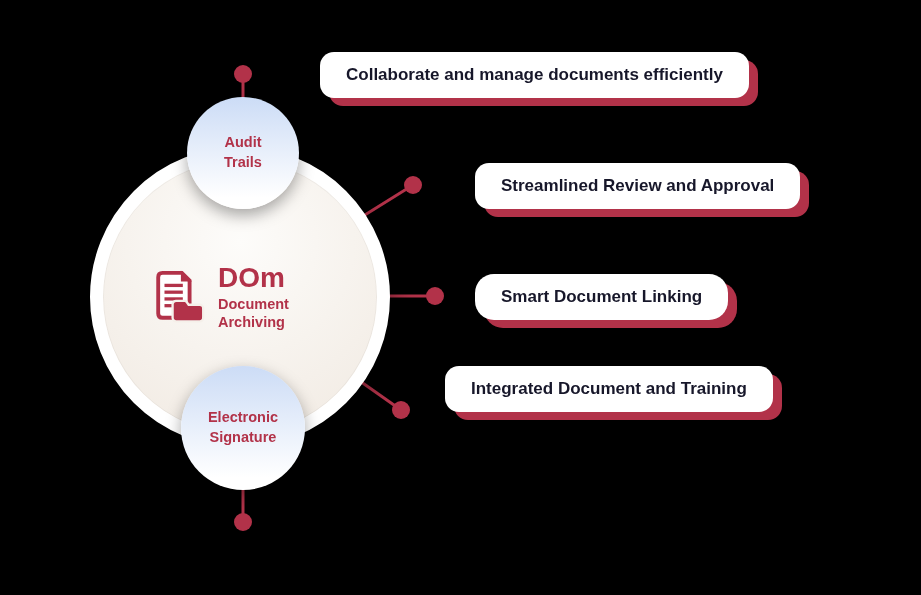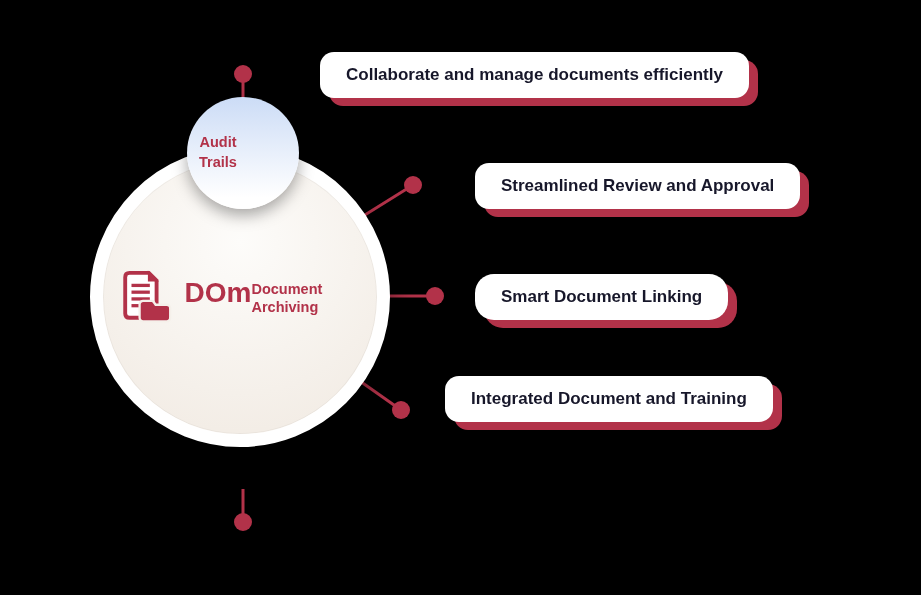--- a/index.html
+++ b/index.html
@@ -27,55 +27,55 @@
     position:absolute;left:90px;top:147px;width:300px;height:300px;
     border-radius:50%;
     background:radial-gradient(circle at 50% 30%, #fdfcfa 0%, var(--circle-inner) 80%);
     border:13px solid #ffffff;
     box-shadow:0 10px 28px rgba(0,0,0,0.45), inset 0 0 0 1px rgba(0,0,0,0.04);
     display:flex;align-items:center;justify-content:center;
     z-index:2;
   }
   .center-content{display:flex;align-items:center;gap:12px;}
   .doc-icon{display:block;color:var(--accent);line-height:0;}
-  .center-text{display:flex;}
+  .center-text{display:flex;flex-direction:column;}
   .center-title{
     font-size:28px;font-weight:700;color:var(--accent);line-height:1.05;
   }
   .center-subtitle{
     font-size:14.5px;font-weight:700;color:var(--accent);
     line-height:1.25;max-width:112px;margin-top:2px;
   }
 
   .satellite{
     position:absolute;border-radius:50%;
     background:linear-gradient(180deg, var(--satellite-top) 0%, #ffffff 90%);
     box-shadow:0 6px 16px rgba(0,0,0,0.35);
-    display:flex;align-items:center;justify-content:flex-start;
+    display:flex;align-items:center;justify-content:center;
     text-align:center;z-index:3;
     color:var(--accent);font-weight:700;font-size:14.5px;line-height:1.35;
   }
   .satellite-audit{left:187px;top:97px;width:112px;height:112px;}
   .satellite-audit .sat-label{display:inline-block;max-width:62px;}
   .satellite-esign{left:181px;top:366px;width:124px;height:124px;}
   .satellite-esign .sat-label{display:inline-block;max-width:92px;}
 
   .pill{
     position:absolute;height:46px;
     background:#ffffff;border-radius:14px;
     box-shadow:9px 8px 0 0 var(--accent);
     display:flex;align-items:center;justify-content:center;
     padding:8px 26px;white-space:nowrap;
     font-size:17px;font-weight:700;color:var(--pill-text);
     z-index:4;
   }
   .pill-1{left:320px;top:52px;}
   .pill-2{left:440px;top:163px;margin-left:35px;}
   .pill-3{left:475px;top:274px;border-radius:19px;}
-  .pill-4{left:445px;top:376px;}
+  .pill-4{left:445px;top:366px;}
   .pill-5{left:318px;top:496px;}
 </style>
 </head>
 <body>
 
 <div class="canvas">
 
   <svg class="connectors" width="921" height="595" viewBox="0 0 921 595" aria-hidden="true">
     <line x1="243" y1="74" x2="243" y2="106"></line>
     <line x1="360" y1="218" x2="413" y2="185"></line>
@@ -106,19 +106,22 @@
         <div class="center-title">DOm</div>
         <div class="center-subtitle">Document Archiving</div>
       </div>
     </div>
   </div>
 
   <div class="satellite satellite-audit">
     <span class="sat-label">Audit Trails</span>
   </div>
 
+  <div class="satellite satellite-esign">
+    <span class="sat-label">Electronic Signature</span>
+  </div>
 
   <div class="pill pill-1">Collaborate and manage documents efficiently</div>
   <div class="pill pill-2">Streamlined Review and Approval</div>
   <div class="pill pill-3">Smart Document Linking</div>
   <div class="pill pill-4">Integrated Document and Training</div>
 
 </div>
 
 </body></html>

